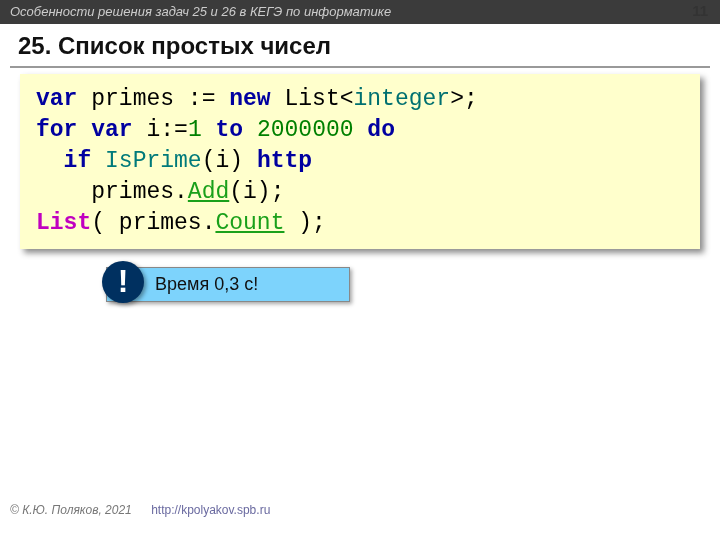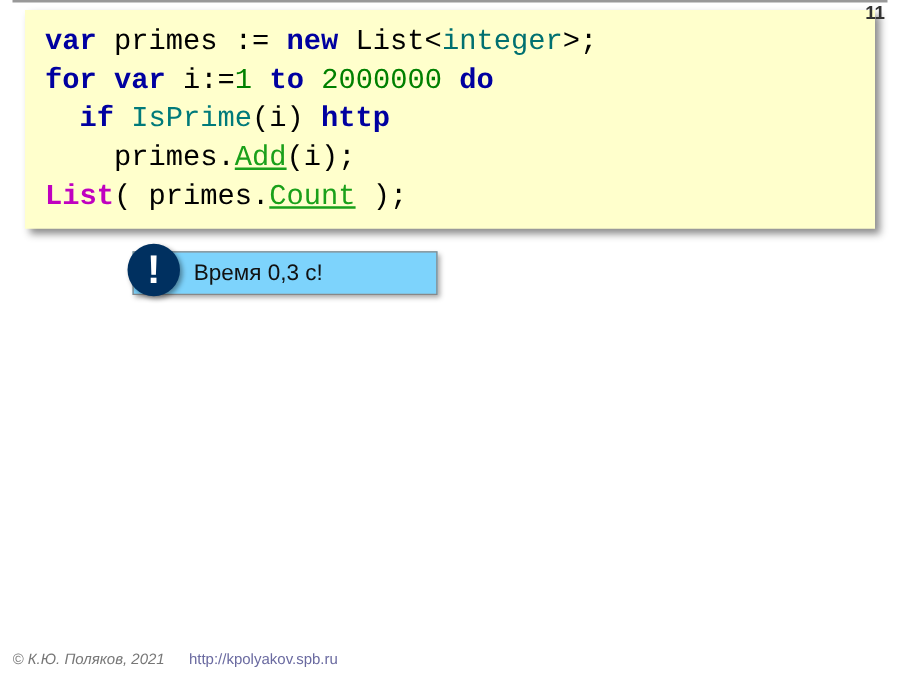--- a/index.html
+++ b/index.html
@@ -47,34 +47,38 @@
     background: #003060;
     color: #fff;
     font-size: 32px;
     font-weight: bold;
     text-align: center;
     line-height: 40px;
     box-shadow: 2px 2px 4px rgba(0,0,0,0.4);
   }
   .footer {
     position: absolute;
-    left: 10px; bottom: 6px;
+    left: 10px; bottom: 23px;
     font-size: 12px;
     color: #777;
     margin-top: 12px;
   }
   .footer .copy { font-style: italic; }
   .footer .url { color: #6a6aa0; margin-left: 16px; }
 </style>
 </head>
 <body>
 <div class="slide">
 
+  <div class="header">
+    <span>Особенности решения задач 25 и 26 в КЕГЭ по информатике</span>
+  </div>
   <div class="page-number">11</div>
 
+  <div class="title">25. Список простых чисел</div>
   <div class="hr"></div>
 
   <div class="codebox"><span class="kw">var</span><span> primes := </span><span class="kw">new</span><span> List&lt;</span><span class="type">integer</span><span>&gt;;</span>
 <span class="kw">for</span><span> </span><span class="kw">var</span><span> i:=</span><span class="num">1</span><span> </span><span class="kw">to</span><span> </span><span class="num">2000000</span><span> </span><span class="kw">do</span>
 <span>  </span><span class="kw">if</span><span> </span><span class="cls">IsPrime</span><span>(i) </span><span class="kw">http</span>
 <span>    </span><span>primes.</span><span class="method">Add</span><span>(i);</span>
 <span class="fn">List</span><span>( primes.</span><span class="method">Count</span><span> );</span></div>
 
   <div class="callout">
     <div class="excl">!</div>

